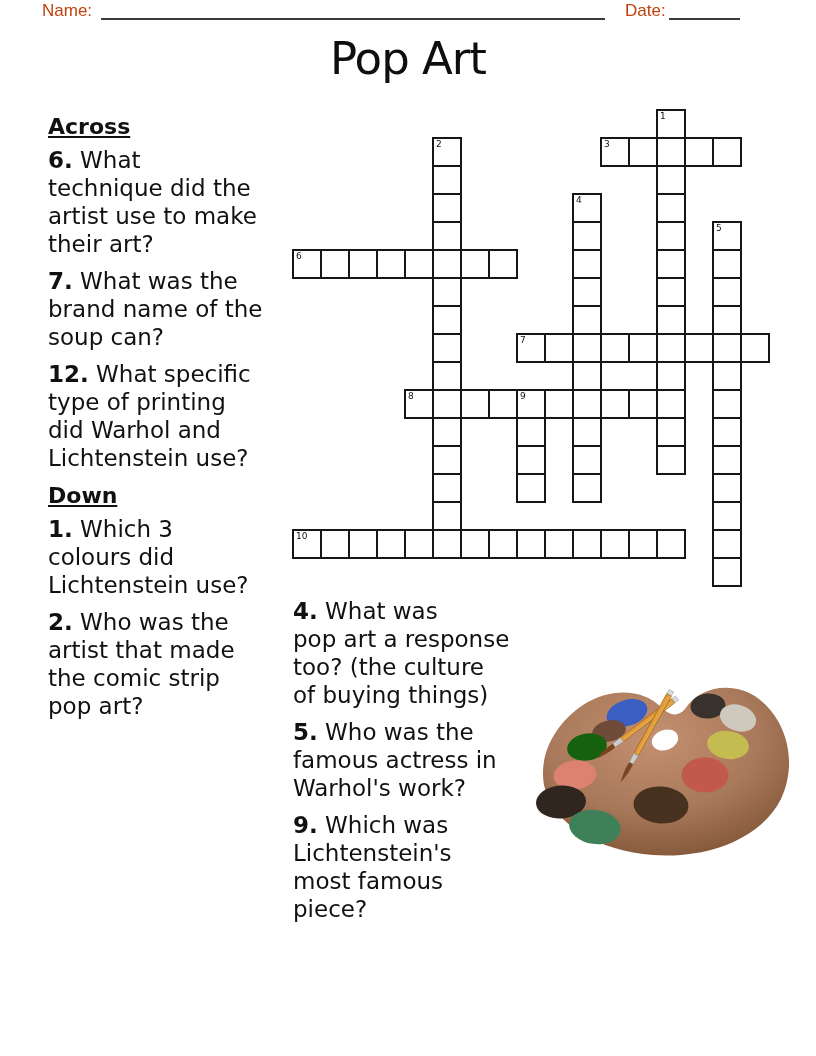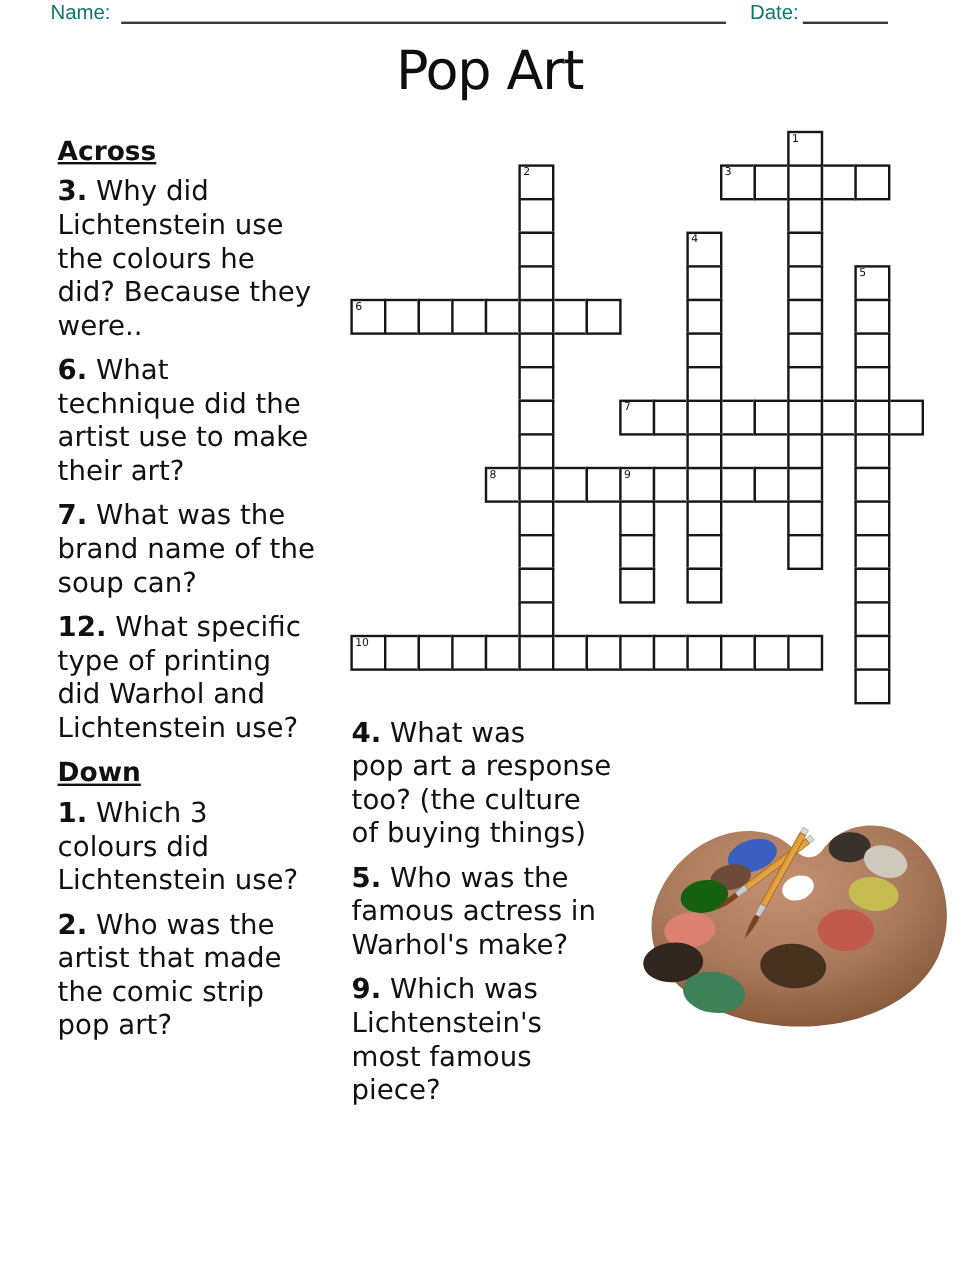--- a/index.html
+++ b/index.html
@@ -1,19 +1,19 @@
 <!DOCTYPE html>
 <html><head>
 <meta charset="utf-8">
 <style>
   html,body{margin:0;padding:0;background:#ffffff;}
   .page{position:relative;width:816px;height:1056px;background:#fff;overflow:hidden;
         font-family:"DejaVu Sans",sans-serif;color:#111;}
   
-  .hdr-label{position:absolute;font-family:"Liberation Sans",sans-serif;font-size:17px;color:#0f766e;}
+  .hdr-label{position:absolute;font-family:"Liberation Sans",sans-serif;font-size:17px;color:#c2410c;}
   .hdr-line{position:absolute;border-bottom:2px solid #3a3a3a;height:0;}
   
   .title{position:absolute;left:0;right:0;top:33px;text-align:center;
          font-size:45px;letter-spacing:-1px;color:#0e0e0e;line-height:1.15;}
   
   .col{position:absolute;}
   .col-left{left:48px;top:112px;width:242px;}
   .col-mid{left:293px;top:597px;width:252px;}
   .clues-h{font-size:22px;font-weight:bold;text-decoration:underline;line-height:30px;margin:0 0 4px 0;}
   .clue{font-size:23px;line-height:28px;margin:0 0 9px 0;}
@@ -37,28 +37,20 @@
   <div class="hdr-line" style="left:101px;top:18px;width:504px;"></div>
   <span class="hdr-label" style="left:625px;top:1px;">Date:</span>
   <div class="hdr-line" style="left:669px;top:18px;width:71px;"></div>
 
   <div class="title">Pop Art</div>
 
   <div class="col col-left">
     <h2 class="clues-h">Across</h2>
 
     <div class="clue">
-      <span class="num">3.</span>
-      <span class="txt">Why did
-Lichtenstein use
-the colours he
-did? Because they
-were..</span>
-    </div>
-    <div class="clue">
       <span class="num">6.</span>
       <span class="txt">What
 technique did the
 artist use to make
 their art?</span>
     </div>
     <div class="clue">
       <span class="num">7.</span>
       <span class="txt">What was the
 brand name of the
@@ -94,21 +86,21 @@
       <span class="num">4.</span>
       <span class="txt">What was
 pop art a response
 too? (the culture
 of buying things)</span>
     </div>
     <div class="clue">
       <span class="num">5.</span>
       <span class="txt">Who was the
 famous actress in
-Warhol's make?</span>
+Warhol's work?</span>
     </div>
     <div class="clue">
       <span class="num">9.</span>
       <span class="txt">Which was
 Lichtenstein's
 most famous
 piece?</span>
     </div>
   </div>
 

